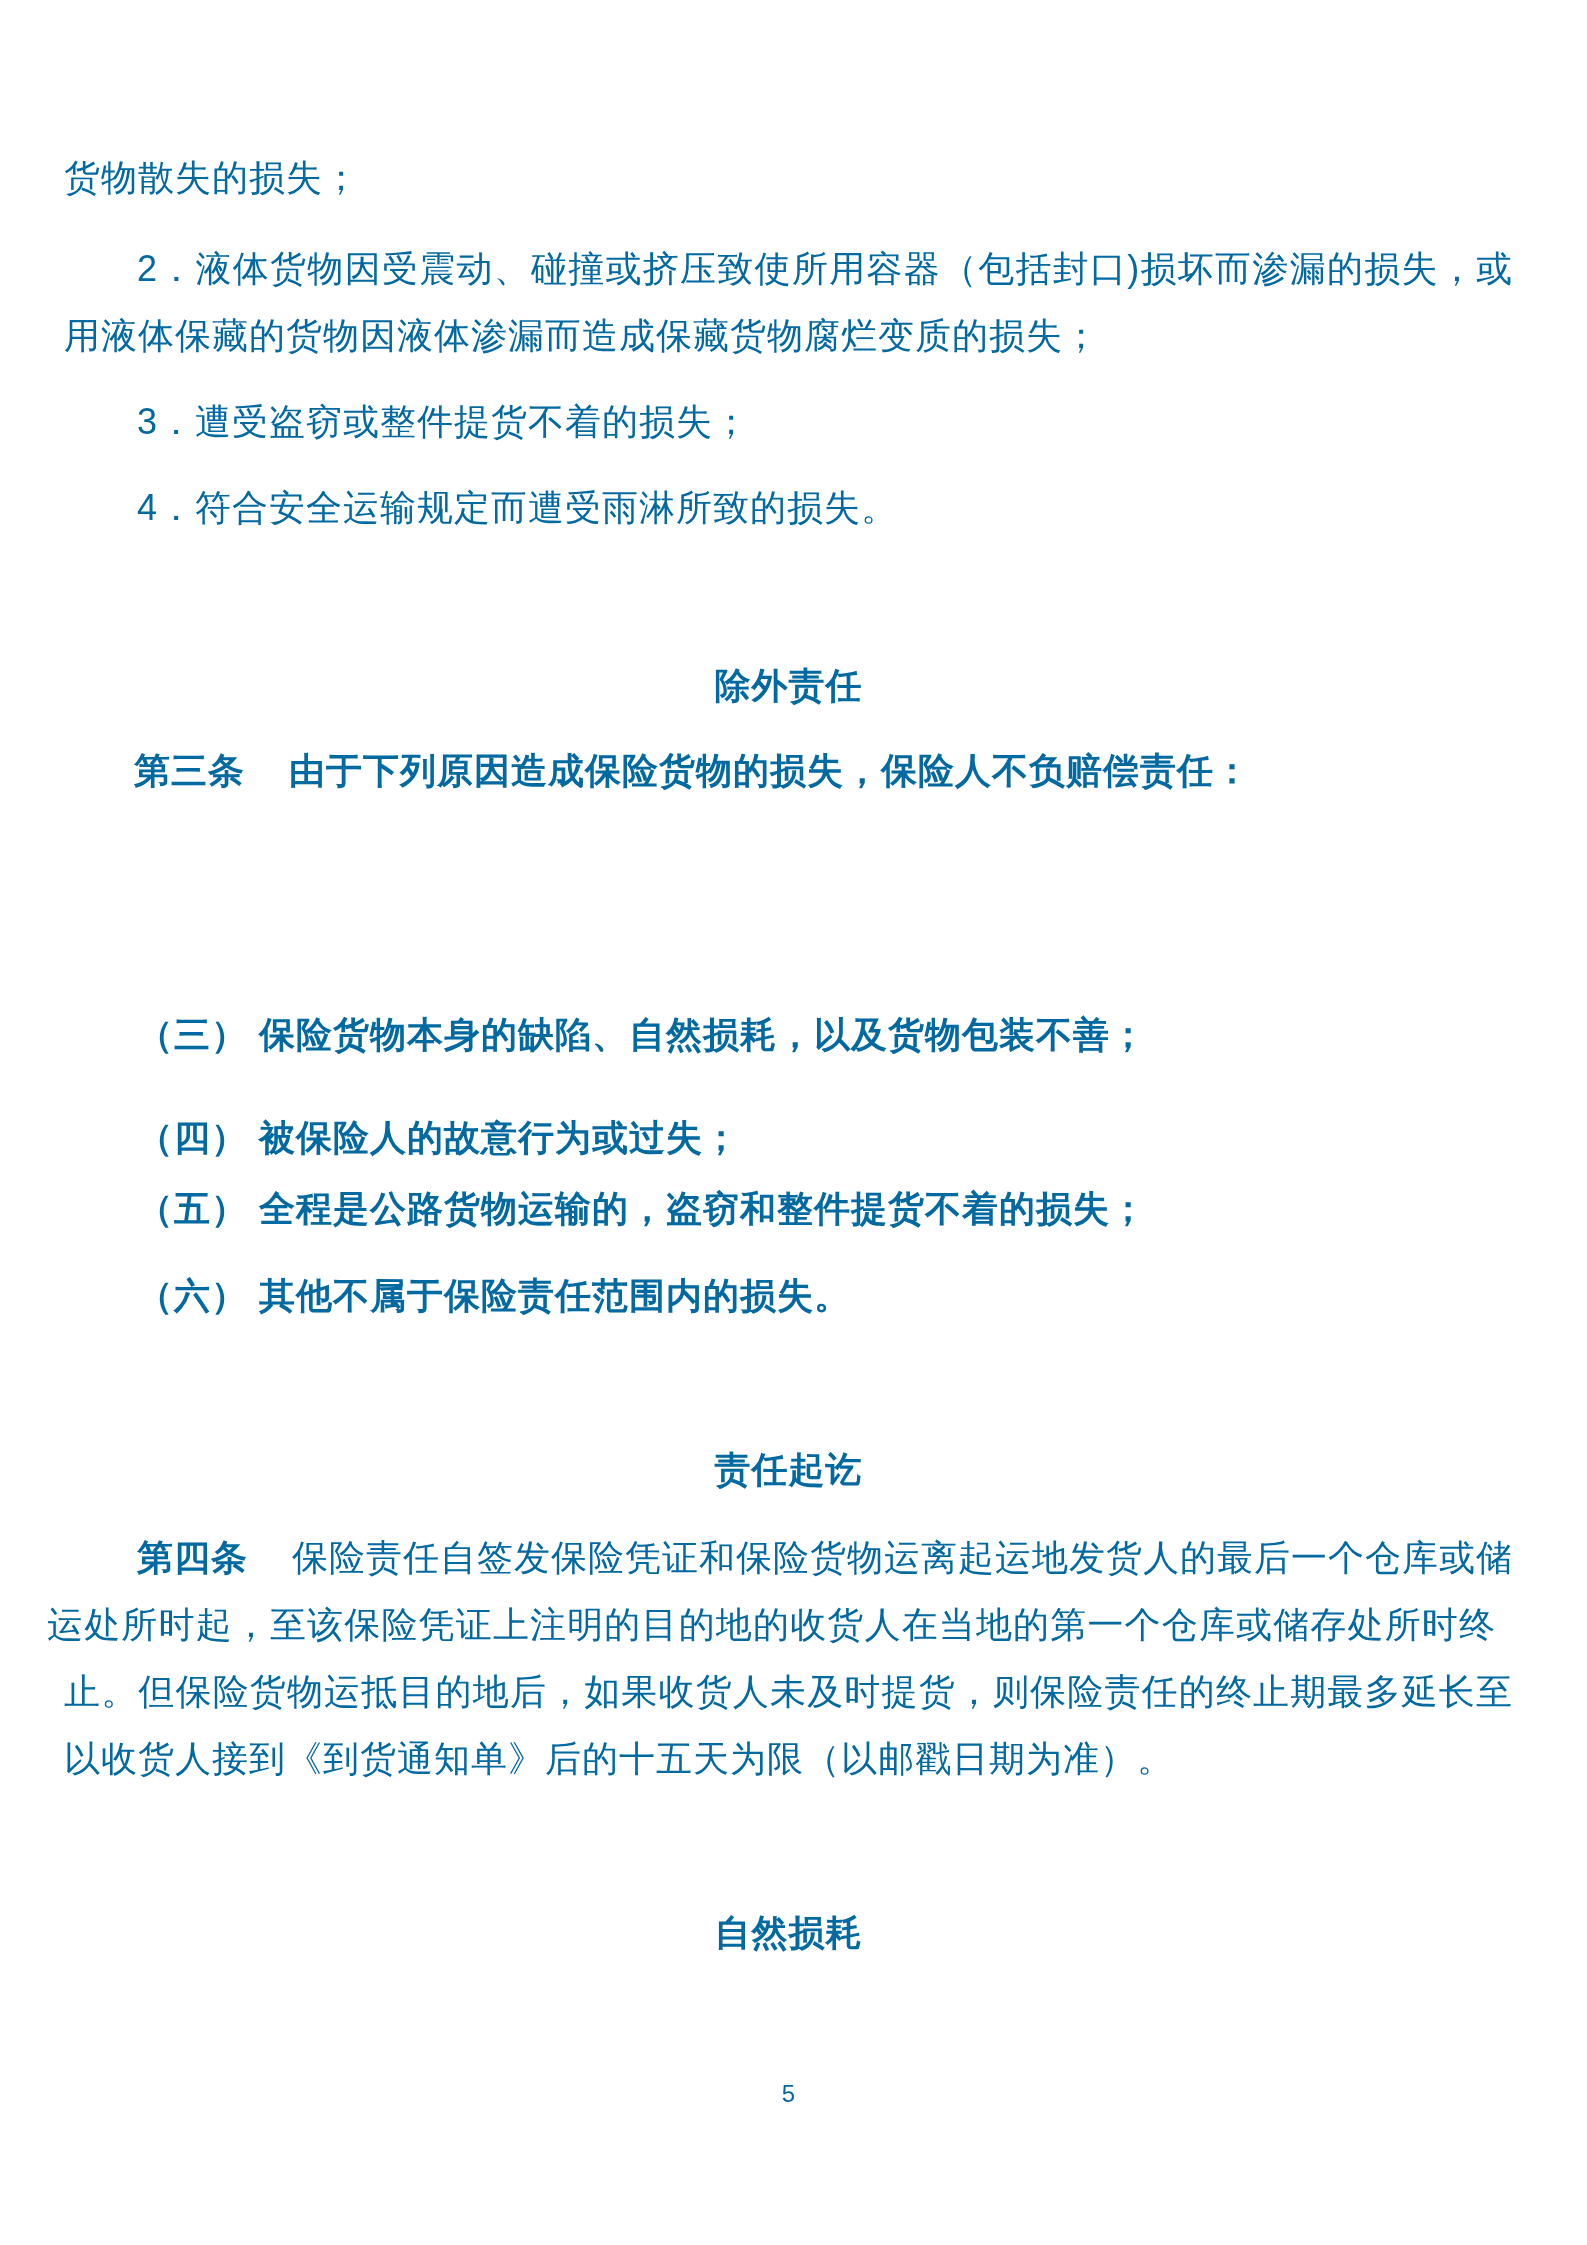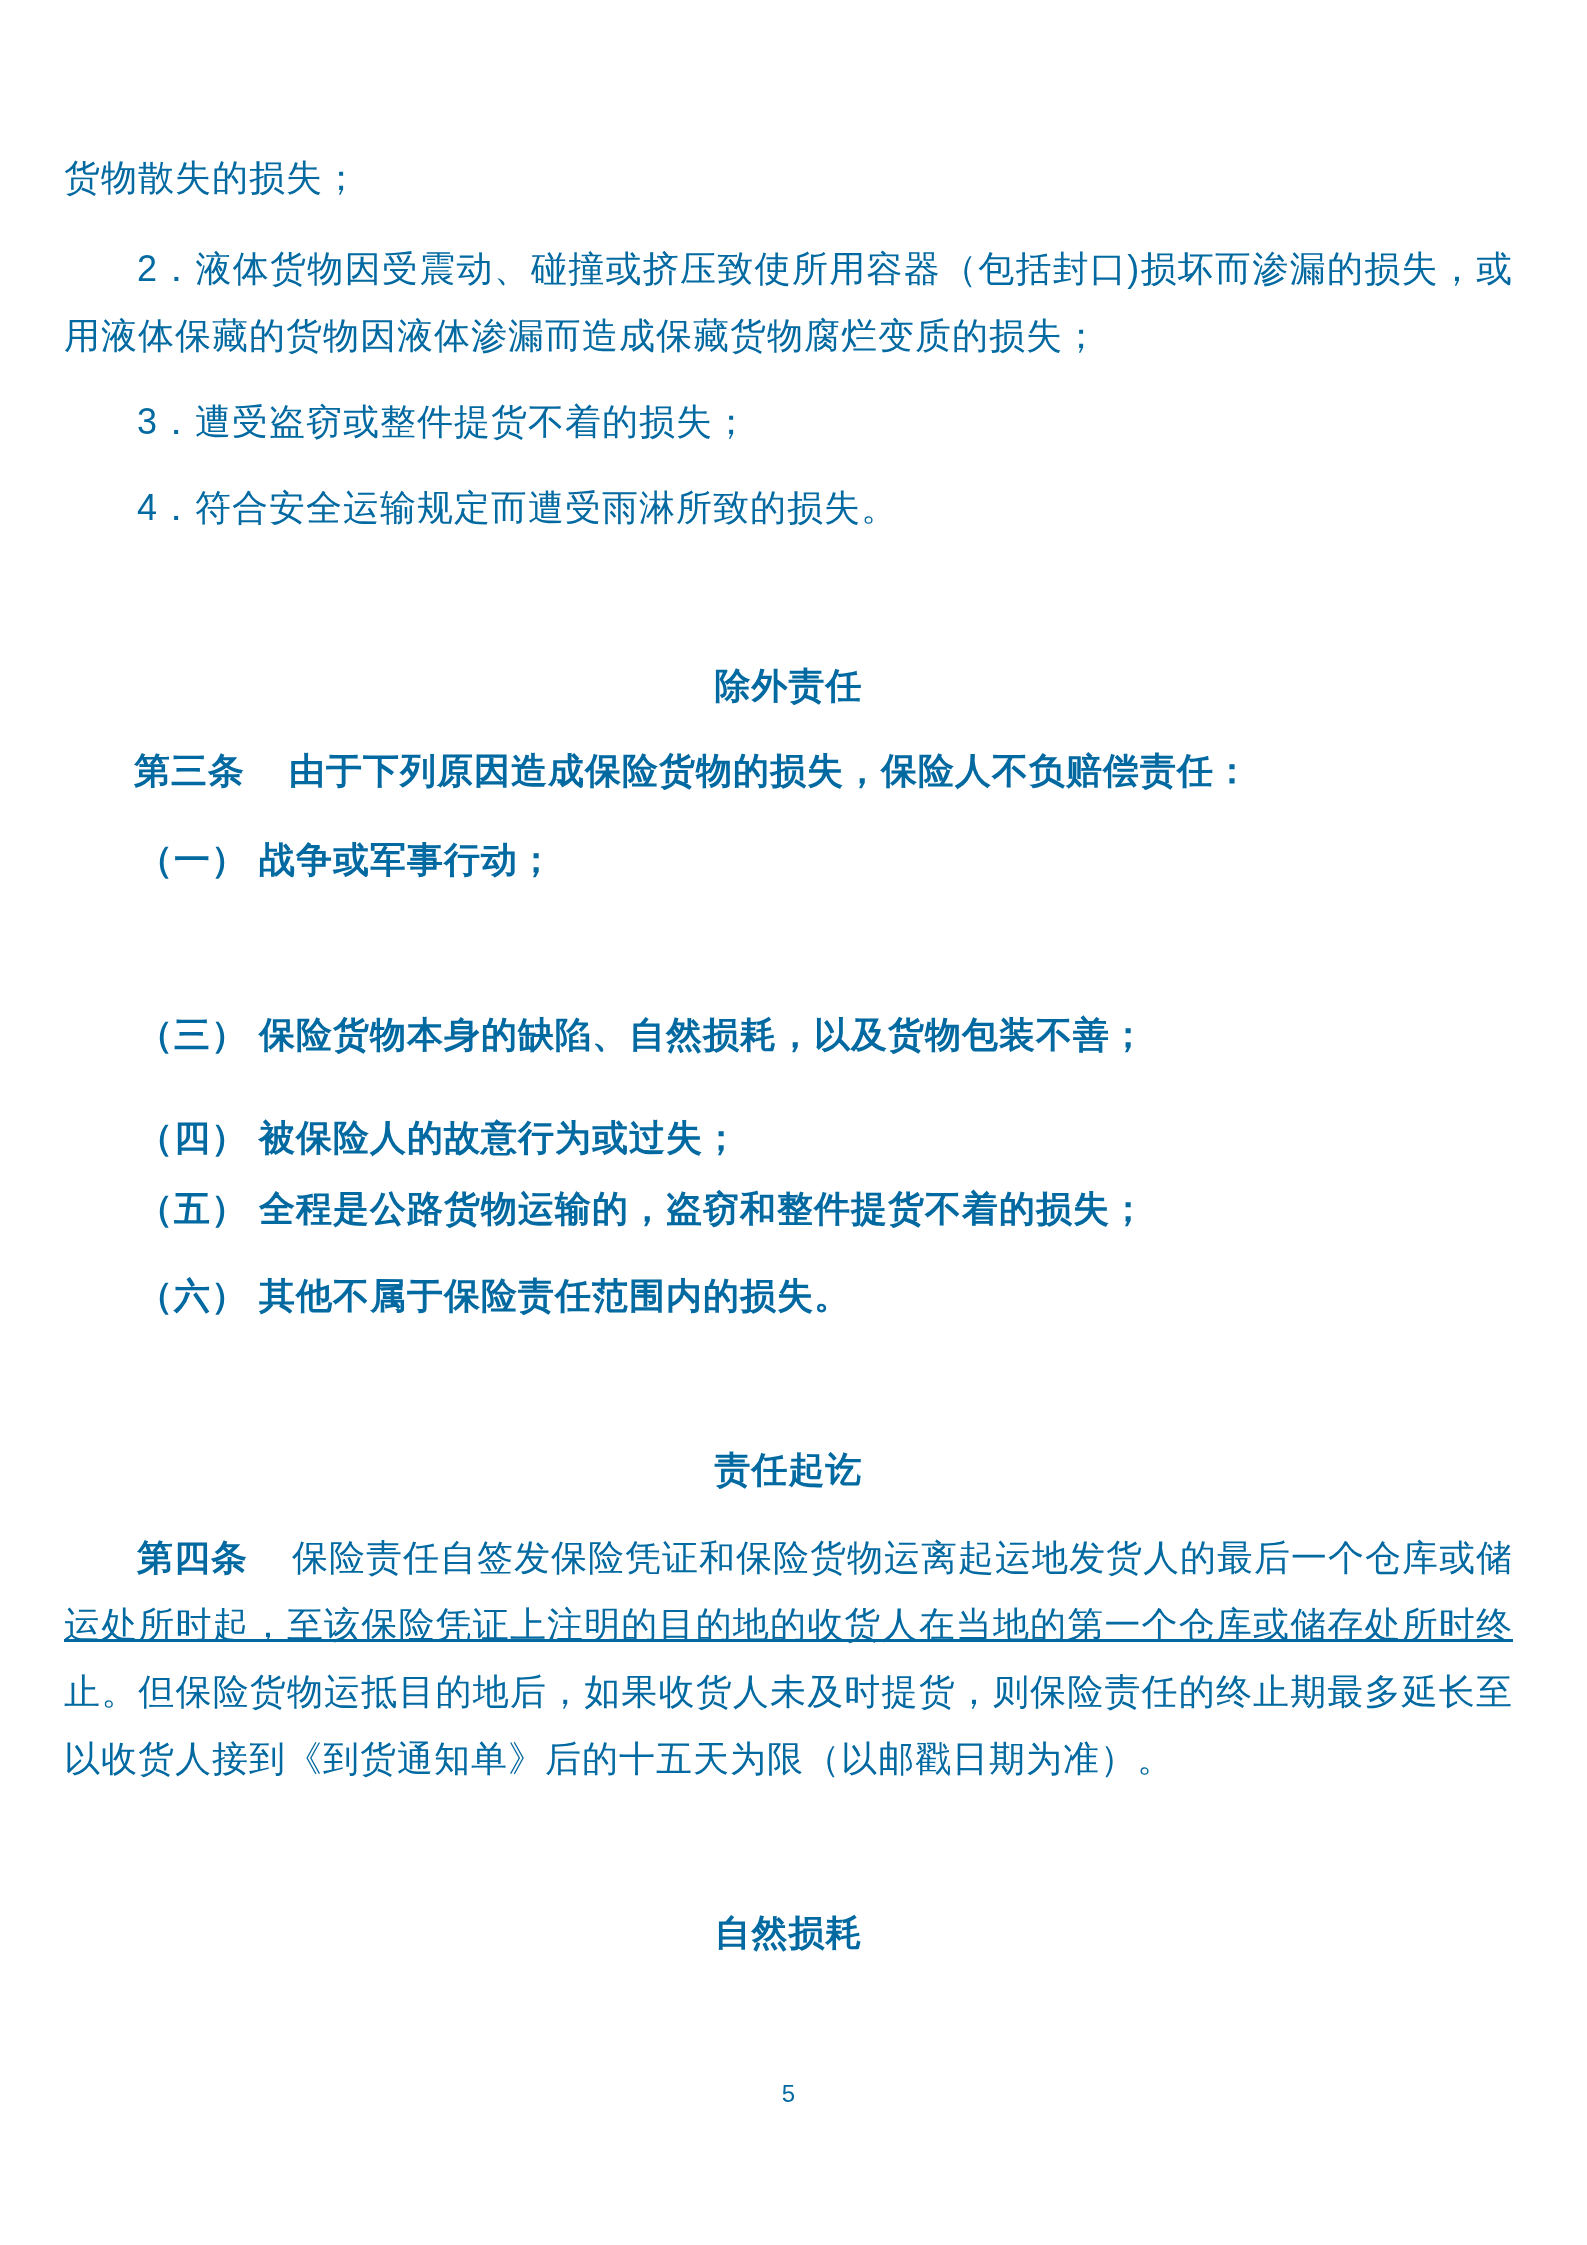--- a/index.html
+++ b/index.html
@@ -62,33 +62,32 @@
   <div class="line" style="top:404px; left:137px;">3．遭受盗窃或整件提货不着的损失；</div>
 
   <div class="line" style="top:490px; left:137px;">4．符合安全运输规定而遭受雨淋所致的损失。</div>
 
   <div class="line bold center" style="top:668px; left:64px; width:1449px;">除外责任</div>
 
   <div class="line bold" style="top:753px; left:134px;">
     <span class="label-gap">第三条</span><span>由于下列原因造成保险货物的损失，保险人不负赔偿责任：</span>
   </div>
 
-  <div class="line bold" style="top:842px; left:137px;">（一） 战争或军事行动；</div>
   <div class="line bold" style="top:1017px; left:137px;">（三） 保险货物本身的缺陷、自然损耗，以及货物包装不善；</div>
   <div class="line bold" style="top:1104px; left:137px;margin-top:16px;">（四） 被保险人的故意行为或过失；</div>
   <div class="line bold" style="top:1191px; left:137px;">（五） 全程是公路货物运输的，盗窃和整件提货不着的损失；</div>
   <div class="line bold" style="top:1278px; left:137px;">（六） 其他不属于保险责任范围内的损失。</div>
 
   <div class="line bold center" style="top:1452px; left:64px; width:1449px;">责任起讫</div>
 
   <div class="wrapline fill" style="top:1540px; left:137px; width:1376px;">
     <span class="bold label-gap">第四条</span><span>保险责任自签发保险凭证和保险货物运离起运地发货人的最后一个仓库或储</span>
   </div>
 
-  <div class="wrapline fill" style="top:1607px; left:64px; width:1449px;text-decoration:underline;">运处所时起，至该保险凭证上注明的目的地的收货人在当地的第一个仓库或储存处所时终</div>
+  <div class="wrapline fill" style="top:1607px; left:47px; width:1449px;">运处所时起，至该保险凭证上注明的目的地的收货人在当地的第一个仓库或储存处所时终</div>
 
   <div class="wrapline fill" style="top:1674px; left:64px; width:1449px;">止。但保险货物运抵目的地后，如果收货人未及时提货，则保险责任的终止期最多延长至</div>
 
   <div class="line" style="top:1741px; left:64px;">以收货人接到《到货通知单》后的十五天为限（以邮戳日期为准）。</div>
 
   <div class="line bold center" style="top:1915px; left:64px; width:1449px;">自然损耗</div>
 
   <div class="pagenum center" style="top:2082px; left:64px; width:1449px;">5</div>
 
 </div>

